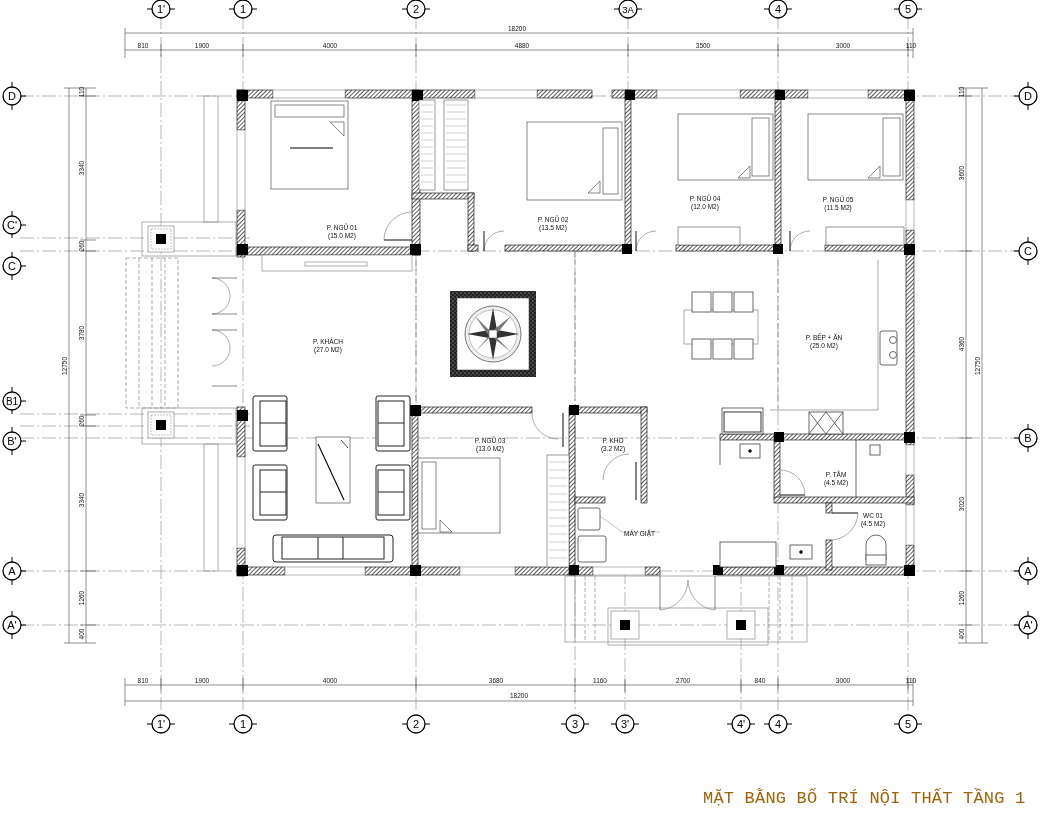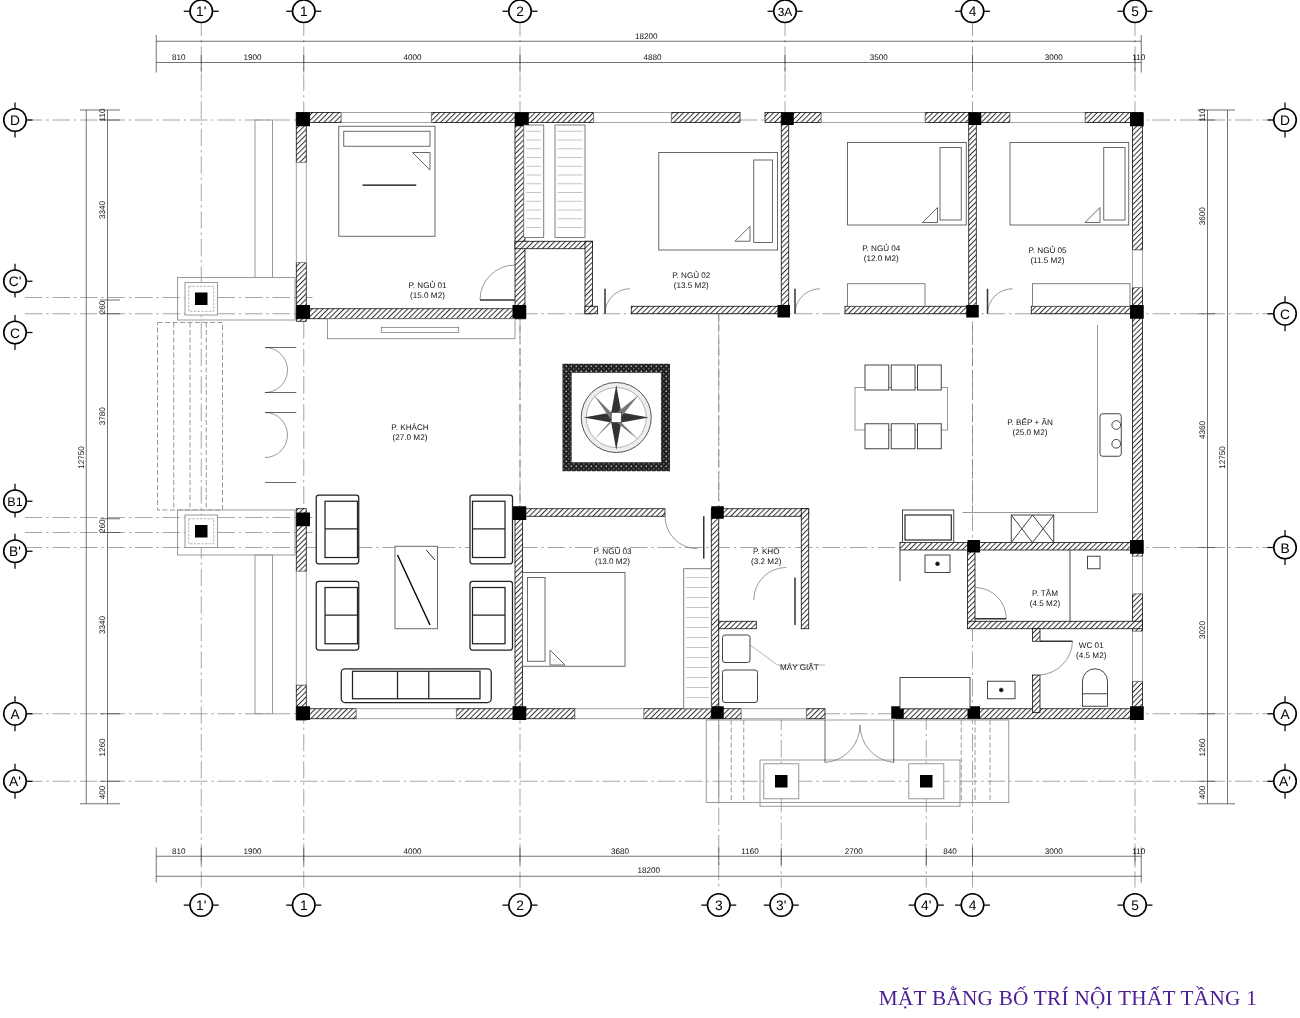--- a/index.html
+++ b/index.html
@@ -1,21 +1,21 @@
 <!DOCTYPE html>
 <html><head>
 <meta charset="utf-8">
 <style>
   html, body { margin:0; padding:0; background:#ffffff; }
   body { width:1040px; height:814px; position:relative; overflow:hidden; font-family:"Liberation Sans", sans-serif; }
   #plan { position:absolute; left:0; top:0; width:1040px; height:814px; }
   .dim { font-family:"Liberation Sans", sans-serif; font-size:6.5px; fill:#111; }
   .grid-label { font-family:"Liberation Sans", sans-serif; font-size:11px; fill:#000; }
   .room-label { font-family:"Liberation Sans", sans-serif; font-size:6.5px; fill:#111; }
-  .title { position:absolute; left:703px; top:789px; font-family:Liberation Serif, serif; font-size:17px; color:#4c1d95; letter-spacing:0.2px; white-space:nowrap; }
+  .title { position:absolute; left:703px; top:789px; font-family:Liberation Mono, monospace; font-size:17px; color:#a16207; letter-spacing:0.2px; white-space:nowrap; }
 </style>
 </head>
 <body>
 
 <svg id="plan" viewBox="0 0 1040 814" xmlns="http://www.w3.org/2000/svg">
   <defs>
     <pattern id="hatch" patternUnits="userSpaceOnUse" width="3" height="3" patternTransform="rotate(45)">
       <rect width="3" height="3" fill="#fff"></rect>
       <line x1="0" y1="0" x2="0" y2="3" stroke="#333" stroke-width="1.6"></line>
     </pattern>

